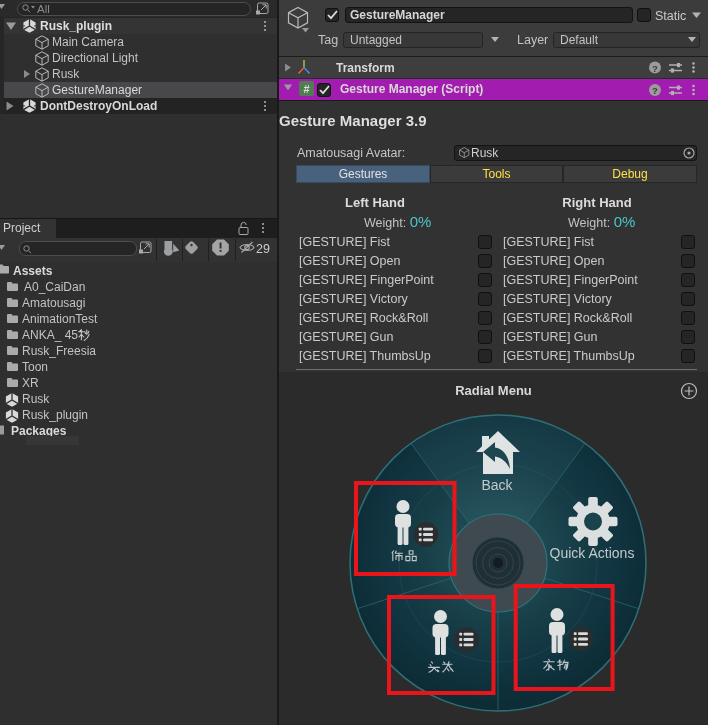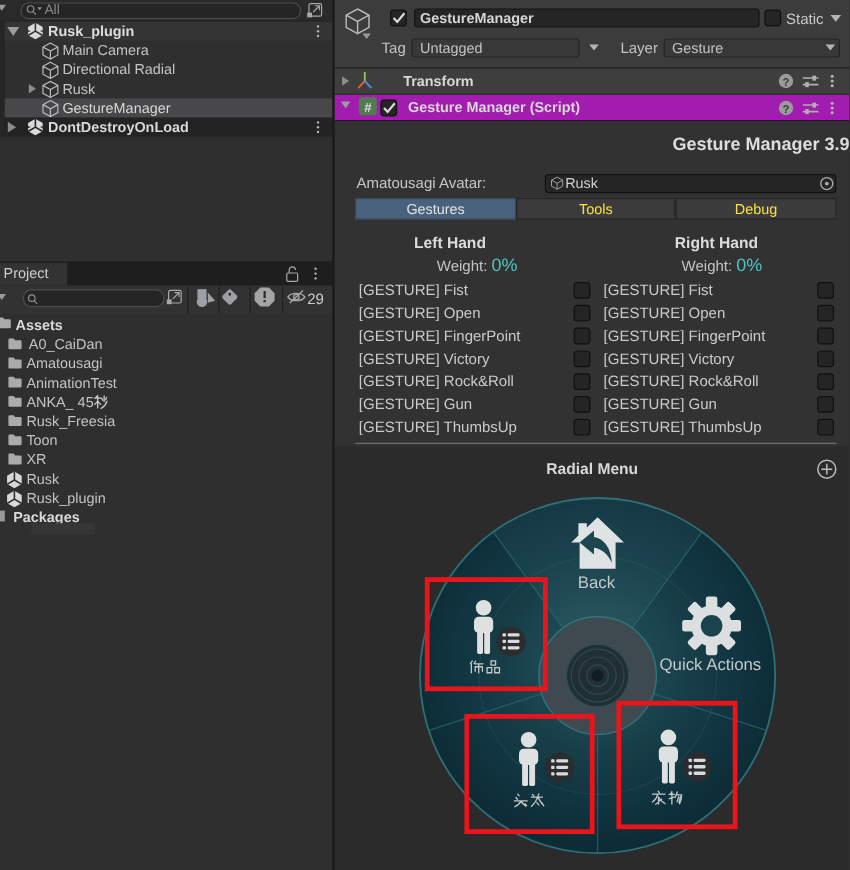--- a/index.html
+++ b/index.html
@@ -50,21 +50,21 @@
     <div class="abs" style="left:37px;top:2px;line-height:14px;color:#8a8a8a;font-size:11.5px;">All</div>
 
     <div class="hrow" style="top:18px;background:#343435;"></div>
     <div class="hrow b" style="top:18px;">
         <span class="rowtext" style="left:40px;color:#dedede;">Rusk_plugin</span>
       </div>
     <div class="hrow" style="top:34px;">
         <span class="rowtext" style="left:52px;">Main Camera</span>
       </div>
     <div class="hrow" style="top:50px;">
-        <span class="rowtext" style="left:52px;">Directional Radial</span>
+        <span class="rowtext" style="left:52px;">Directional Light</span>
       </div>
     <div class="hrow" style="top:66px;">
         <span class="rowtext" style="left:52px;">Rusk</span>
       </div>
     <div class="hrow" style="top:82px;background:#48484b;">
         <span class="rowtext" style="left:52px;color:#d8d8d8;">GestureManager</span>
       </div>
     <div class="hrow b" style="top:98px;background:#232324;">
         <span class="rowtext" style="left:40px;color:#d8d8d8;">DontDestroyOnLoad</span>
       </div>
@@ -306,32 +306,32 @@
     <div class="abs b" style="left:71px;top:8px;line-height:14px;color:#d6d6d6;">GestureManager</div>
     <div class="cb" style="left:358px;top:8px;"></div>
     <div class="abs" style="left:376px;top:9px;font-size:12.5px;color:#c9c9c9;">Static</div>
 
     <div class="abs" style="left:39px;top:33px;font-size:12.5px;color:#c3c3c3;">Tag</div>
     <div class="drop" style="left:64px;top:32px;width:140px;height:16px;">
         <span style="position:absolute;left:6px;">Untagged</span>
       </div>
     <div class="abs" style="left:238px;top:33px;font-size:12.5px;color:#c3c3c3;">Layer</div>
     <div class="drop" style="left:274px;top:32px;width:147px;height:16px;">
-        <span style="position:absolute;left:6px;">Gesture</span>
+        <span style="position:absolute;left:6px;">Default</span>
       </div>
 
     <div id="thead">
         <span class="abs b" style="left:57px;top:4px;color:#d8d8d8;">Transform</span>
       </div>
     <div id="ghead">
         <span class="abs b" style="left:61px;top:3px;color:#d8d8d8;">Gesture Manager (Script)</span>
       </div>
     <div class="cb" style="left:38px;top:83px;"></div>
 
-    <div class="abs b" style="left:0;top:112px;width:429px;text-align:right;font-size:15px;color:#dedede;">Gesture Manager 3.9</div>
+    <div class="abs b" style="left:0;top:112px;width:429px;text-align:left;font-size:15px;color:#dedede;">Gesture Manager 3.9</div>
     <div class="abs" style="left:18px;top:146px;font-size:12.5px;color:#c6c6c6;">Amatousagi Avatar:</div>
     <div class="field" style="left:175px;top:145px;width:243px;height:16px;"></div>
     <div class="abs" style="left:192px;top:146px;line-height:15px;color:#cfcfcf;">Rusk</div>
 
     <div class="tab" style="left:17px;width:134px;background:#48617c;border-color:#3a4a5c;color:#e3e3e3;">Gestures</div>
     <div class="tab" style="left:151px;width:133px;">Tools</div>
     <div class="tab" style="left:284px;width:134px;">Debug</div>
 
     <div class="abs b" style="left:66px;top:195px;width:100px;font-size:13px;color:#dcdcdc;">Left Hand</div>
     <div class="abs b" style="left:268px;top:195px;width:100px;text-align:center;font-size:13px;color:#dcdcdc;">Right Hand</div>

